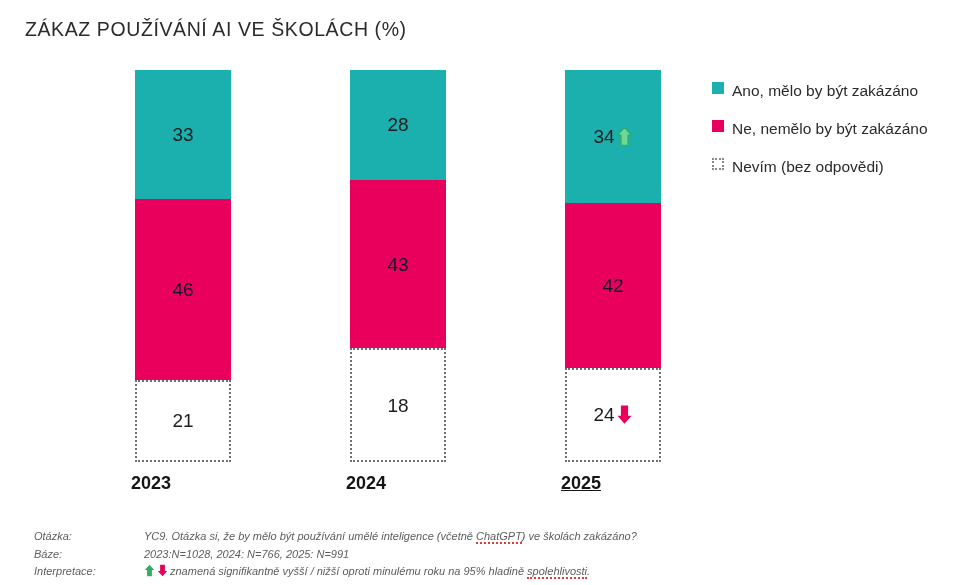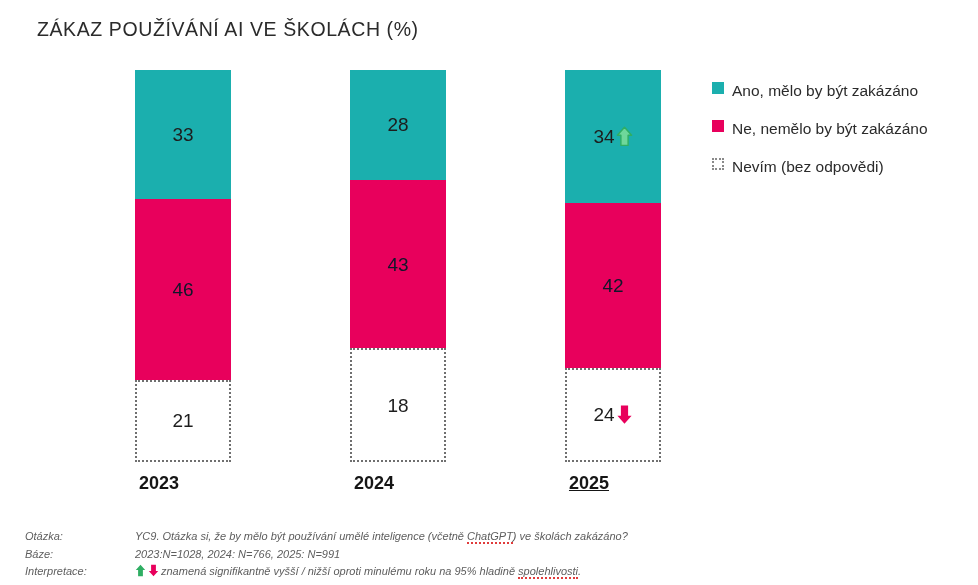--- a/index.html
+++ b/index.html
@@ -19,21 +19,20 @@
   
   #chart-title {
     position: absolute;
     left: 25px;
     top: 18px;
     font-size: 19.5px;
     letter-spacing: 0.6px;
     color: #2b2b2b;
     font-weight: 400;
     white-space: nowrap;
-    margin-left: 12px;
   }
 
   
   #plot-area {
     position: absolute;
     left: 0;
     top: 70px;
     width: 700px;
     height: 392px;
   }
@@ -81,21 +80,21 @@
     justify-content: center;
     gap: 1px;
   }
   .seg-value { display: inline-block; }
 
   .arrow { display: inline-block; width: 17px; height: 21px; }
 
   
   #x-axis {
     position: absolute;
-    left: 8px;
+    left: 0;
     top: 473px;
     width: 700px;
     height: 28px;
   }
   .x-tick {
     position: absolute;
     width: 96px;
     text-align: center;
     font-size: 18px;
     font-weight: bold;
@@ -135,21 +134,21 @@
   #footnotes {
     position: absolute;
     left: 25px;
     top: 528px;
     width: 930px;
     font-style: italic;
     font-size: 11px;
     color: #5d5d5d;
     line-height: 17.5px;
   }
-  .foot-row { display: flex; align-items: baseline; }
+  .foot-row { display: flex; align-items: baseline; margin-left: 9px; }
   .foot-label { width: 110px; flex: 0 0 110px; }
   .foot-text { flex: 1 1 auto; }
   .spell { border-bottom: 2px dotted #e03b3b; }
   .inline-arrow-up, .inline-arrow-down {
     display: inline-block;
     width: 11px;
     height: 13px;
     vertical-align: -2px;
     margin-right: 2px;
   }

